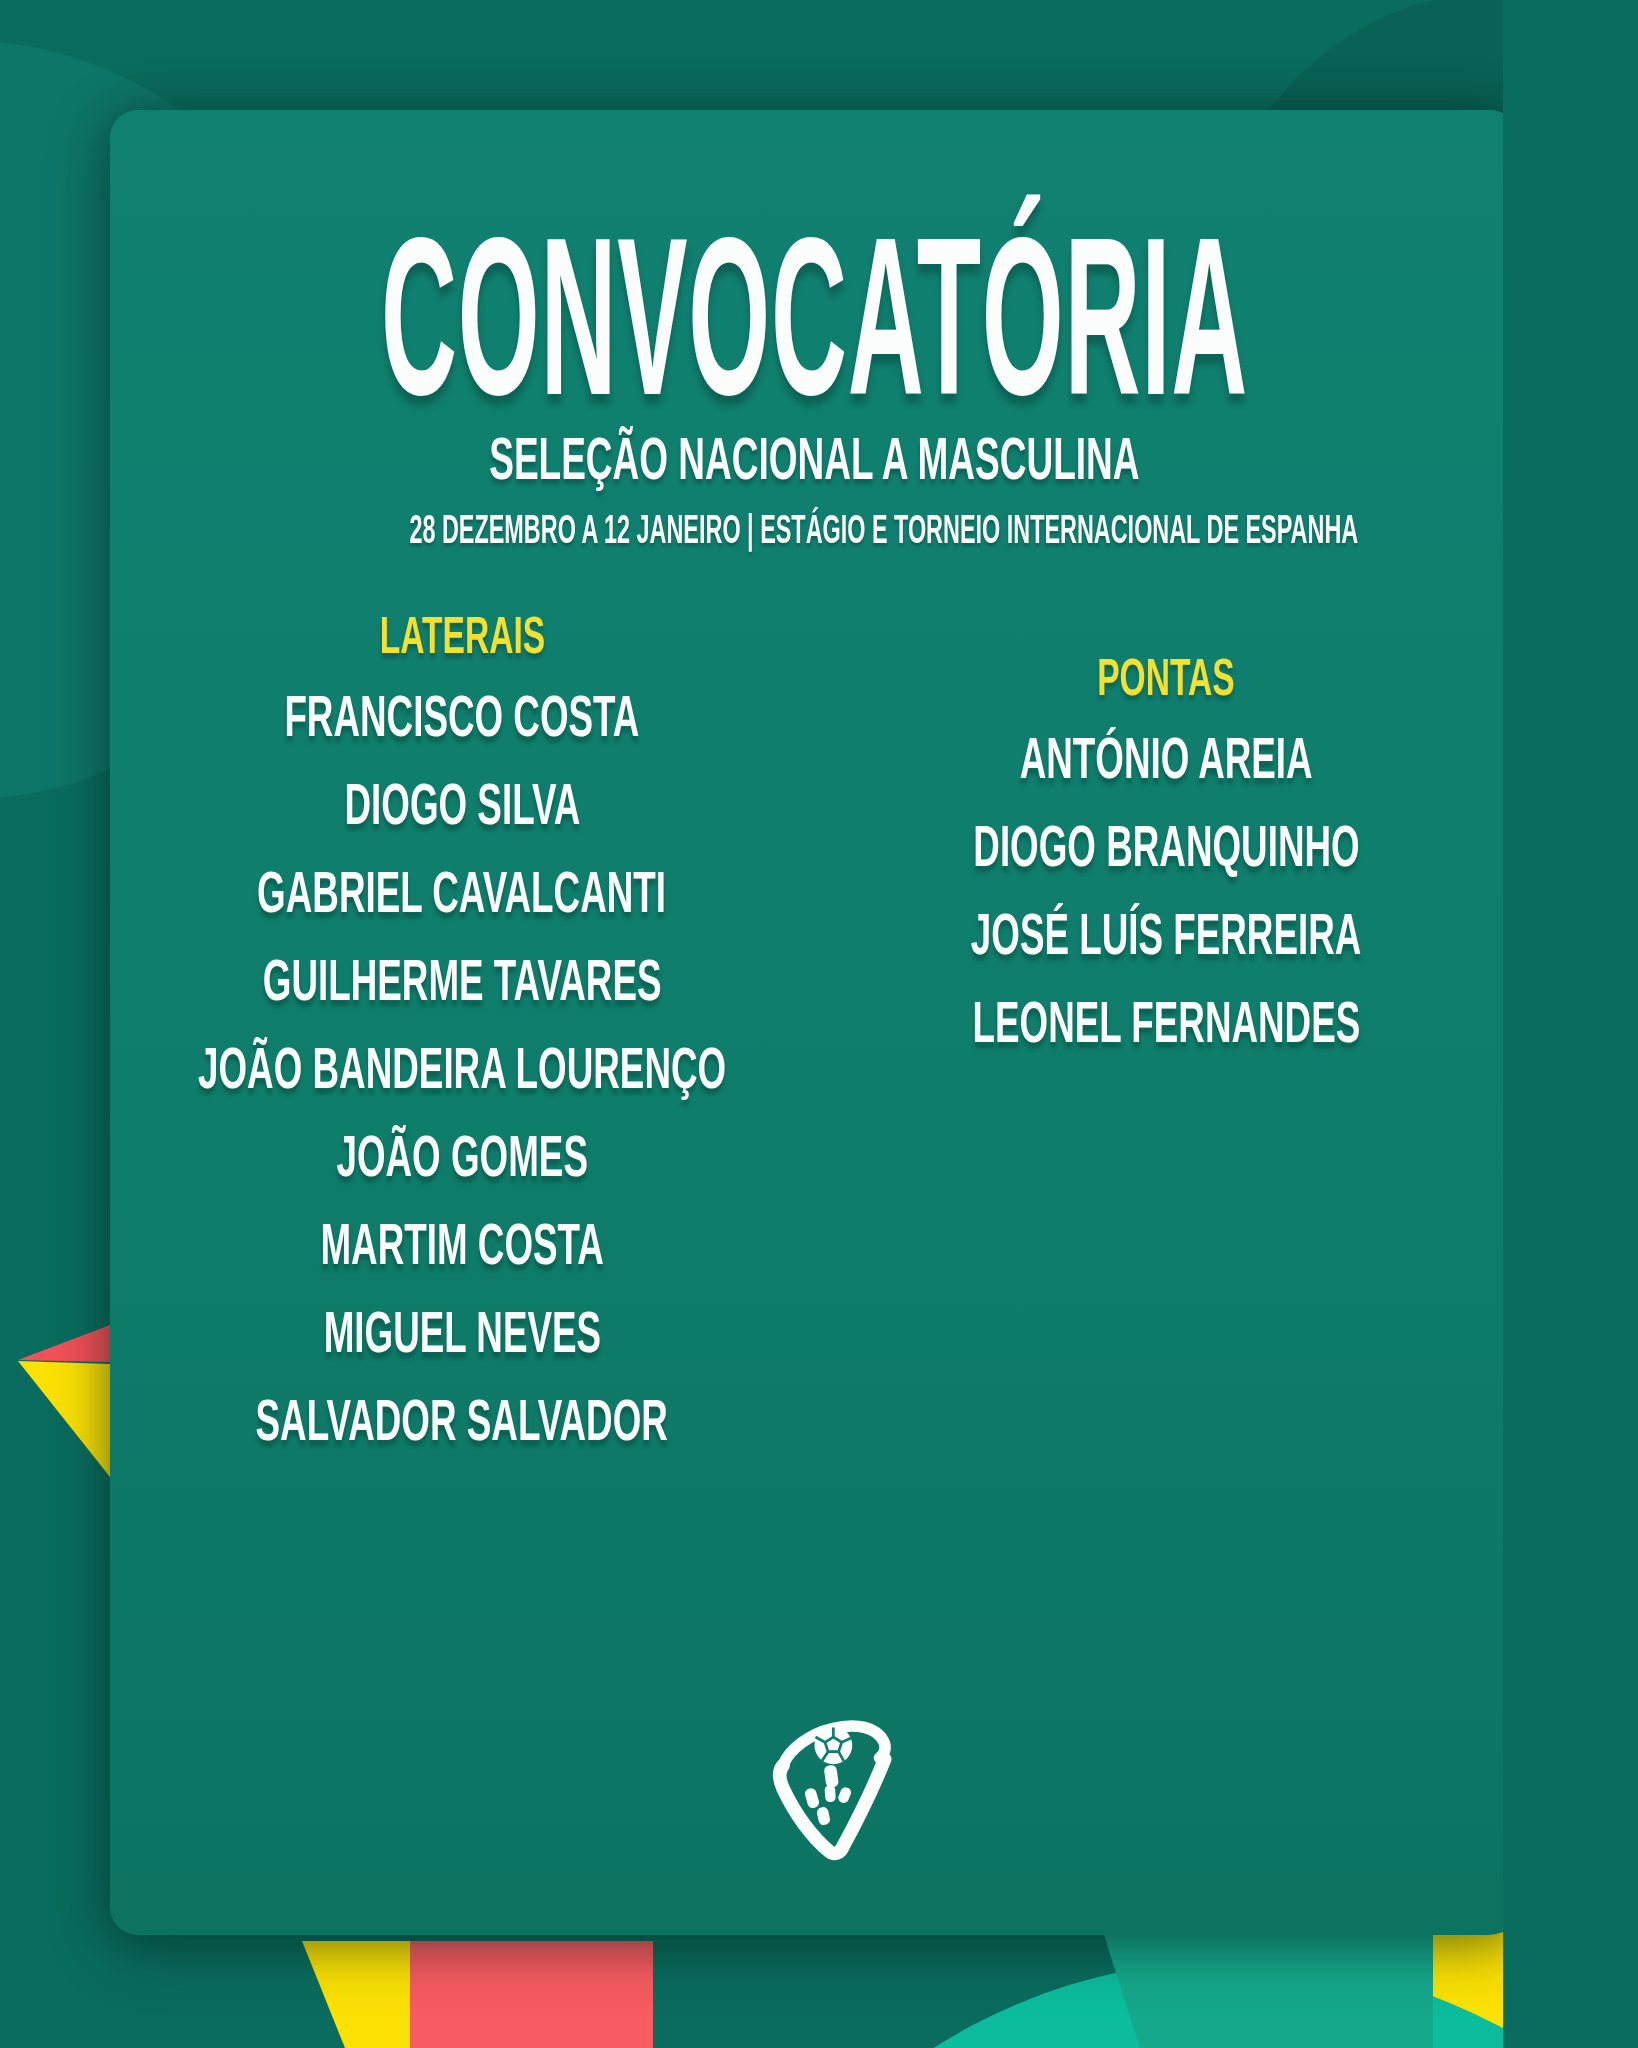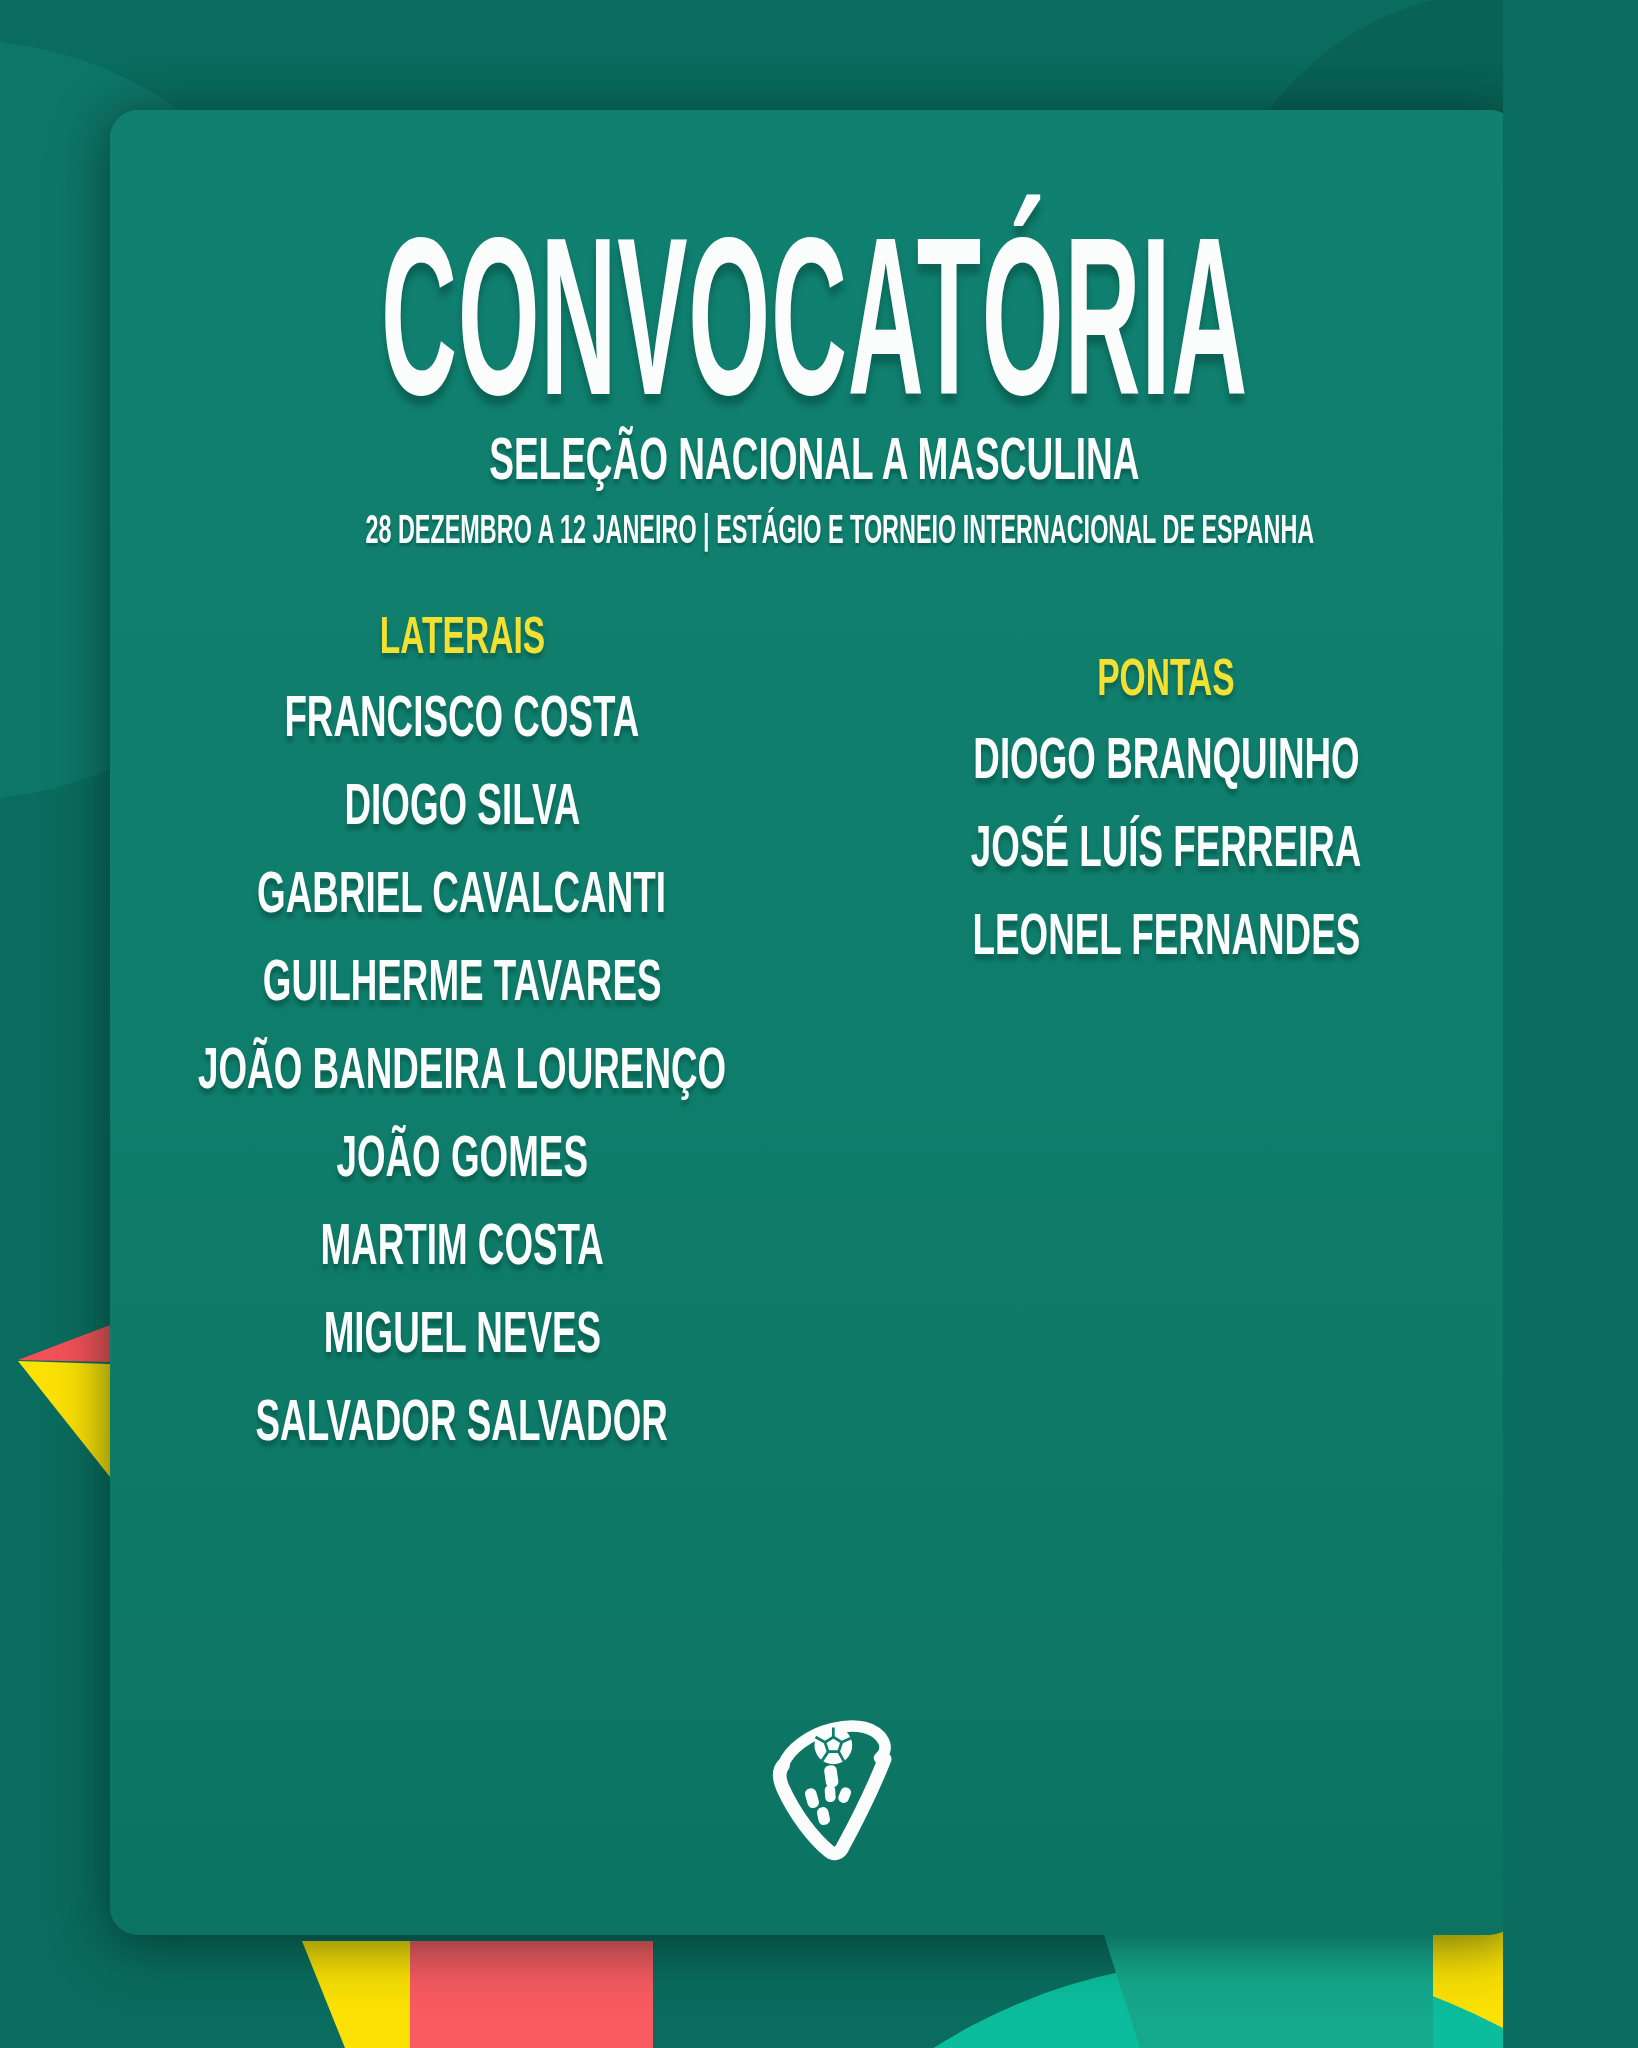--- a/index.html
+++ b/index.html
@@ -11,21 +11,21 @@
          background:linear-gradient(180deg,#108070 0%,#0f7d6b 55%,#0c7361 100%);
          box-shadow:0 14px 60px rgba(0,30,25,.40),0 0 40px rgba(0,30,25,.28);}
   .content{position:absolute;left:110px;top:110px;width:1408px;height:1825px;z-index:2;}
   .cond{display:inline-block;white-space:nowrap;transform-origin:center center;}
   .title-line{position:absolute;left:0;top:118px;width:100%;text-align:center;}
   .title-text{font-size:155px;color:#fbfdfc;letter-spacing:1px;
               transform:scale(0.68,1.45);text-shadow:0 7px 6px rgba(3,48,40,.35);}
   .subtitle-line{position:absolute;left:0;top:320px;width:100%;text-align:center;}
   .subtitle-text{font-size:50px;color:#fbfdfc;transform:scale(0.74,1.2);
                  text-shadow:0 4px 4px rgba(3,48,40,.35);}
-  .details-line{position:absolute;left:0;top:398px;width:100%;text-align:right;}
+  .details-line{position:absolute;left:0;top:398px;width:100%;text-align:right;padding-left:44px;}
   .details-text{font-size:36px;color:#fbfdfc;transform:scale(0.65,1.15);
                 text-shadow:0 3px 3px rgba(3,48,40,.35);}
   .columns{position:absolute;left:0;top:488px;width:100%;display:flex;align-items:flex-start;}
   .col{width:50%;}
   .col-right{padding-top:42px;}
   .group{margin-top:36px;}
   .group:first-child{margin-top:0;}
   .pos-line{height:74px;display:flex;align-items:center;justify-content:center;}
   .pos-text{font-size:42px;color:#f2e132;transform:scale(0.8,1.25);
             text-shadow:0 4px 4px rgba(3,48,40,.35);}
@@ -109,20 +109,23 @@
               <span class="cond name-text">SALVADOR SALVADOR</span>
             </div>
           </section>
         </div>
       <div class="col col-right" id="col-right">
           <section class="group">
             <div class="pos-line">
               <span class="cond pos-text">PONTAS</span>
             </div>
             <div class="name-line">
+              <span class="cond name-text">ANTÓNIO AREIA</span>
+            </div>
+            <div class="name-line">
               <span class="cond name-text">DIOGO BRANQUINHO</span>
             </div>
             <div class="name-line">
               <span class="cond name-text">JOSÉ LUÍS FERREIRA</span>
             </div>
             <div class="name-line">
               <span class="cond name-text">LEONEL FERNANDES</span>
             </div>
           </section>
         </div>

